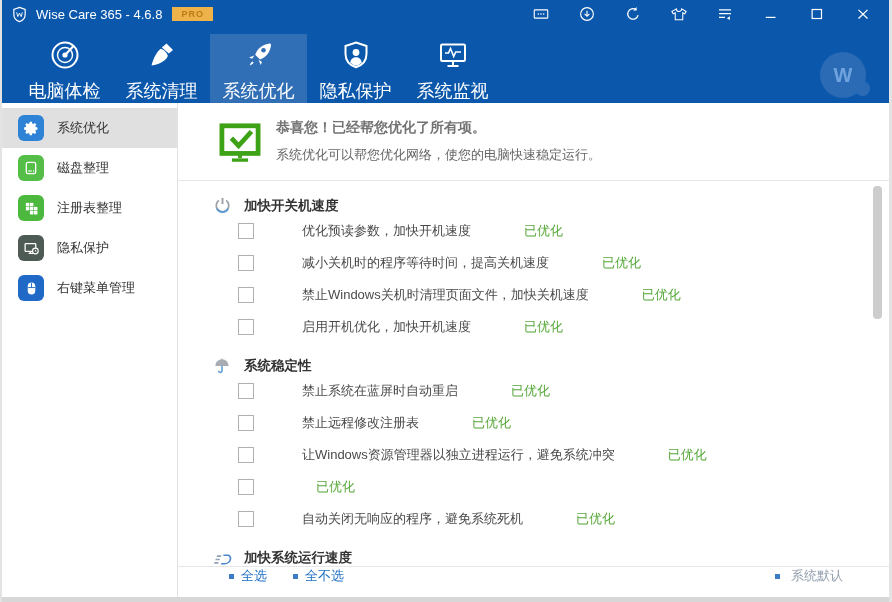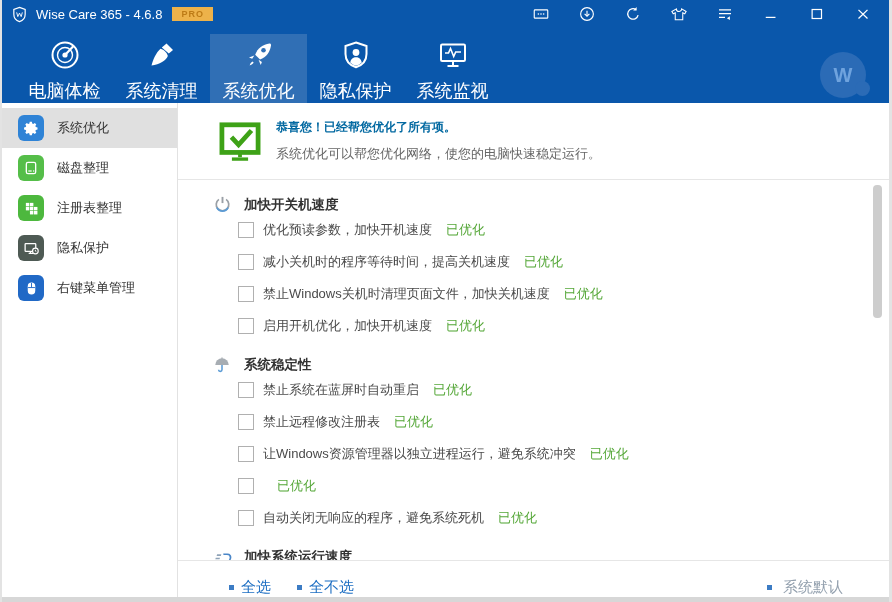--- a/index.html
+++ b/index.html
@@ -29,37 +29,37 @@
   .body-row{display:flex;height:494px;}
   .sidebar{width:176px;box-sizing:border-box;border-right:1px solid #E2E2E2;padding-top:5px;background:#fff;}
   .side-item{height:40px;display:flex;align-items:center;gap:13px;padding-left:16px;font-size:13px;color:#333;cursor:pointer;}
   .side-item.selected{background:#E0E0E0;}
   .side-icon{width:26px;height:26px;border-radius:6px;display:flex;align-items:center;justify-content:center;flex:none;}
   .main{flex:1;display:flex;flex-direction:column;min-width:0;}
   
   .main-header{height:78px;box-sizing:border-box;border-bottom:1px solid #E6E6E6;display:flex;
                align-items:center;position:relative;padding-left:40px;}
   .check-icon{margin-right:14px;display:flex;}
-  .h-title{font-size:12px;font-weight:bold;color:#0369a1;}
+  .h-title{font-size:14px;font-weight:bold;color:#737373;}
   .h-sub{font-size:13px;color:#666;margin-top:9px;}
   .optimize-btn{position:absolute;right:33px;top:19px;width:128px;height:42px;border-radius:21px;
                 background:#B6DEA1;color:#6A8795;font-size:14px;border:none;cursor:pointer;
                 font-family:inherit;}
   
   .tweak-list{height:385px;position:relative;overflow:hidden;padding-top:2px;box-sizing:border-box;}
   .sec-row{height:32px;display:flex;align-items:flex-end;gap:11px;padding-left:33px;}
   .sec-icon{width:22px;display:flex;justify-content:center;}
   .sec-title{font-size:13.5px;font-weight:bold;color:#333;}
-  .item-row{height:32px;display:flex;align-items:center;padding-left:60px;font-size:13px;color:#4a4a4a;}
+  .item-row{height:32px;display:flex;align-items:center;padding-left:60px;font-size:13px;color:#4a4a4a;gap:39px;}
   .checkbox{width:14px;height:14px;border:1px solid #b0b0b0;background:#fff;margin-right:9px;flex:none;cursor:pointer;}
   .item-status{color:#55A738;margin-left:14px;}
   .scroll-thumb{position:absolute;right:7px;top:5px;width:9px;height:133px;background:#CDCDCD;border-radius:4px;cursor:pointer;}
   
-  .footer{height:38px;box-sizing:border-box;border-top:1px solid #E6E6E6;display:flex;align-items:flex-end;
-          font-size:15px;padding:0 46px 0 51px;gap:26px;}
+  .footer{height:31px;box-sizing:border-box;border-top:1px solid #E6E6E6;display:flex;align-items:flex-start;
+          font-size:13px;padding:0 46px 0 51px;gap:26px;}
   .f-link{color:#1E6FC3;display:flex;align-items:center;gap:7px;cursor:pointer;}
   .bullet{width:5px;height:5px;background:#3C7CC4;flex:none;}
   .f-default{margin-left:auto;color:#93A0AE;display:flex;align-items:center;gap:11px;cursor:pointer;}
   .bottom-strip{height:5px;background:#D7D7D7;}
 </style>
 </head>
 <body>
 
 <div class="window">
 

